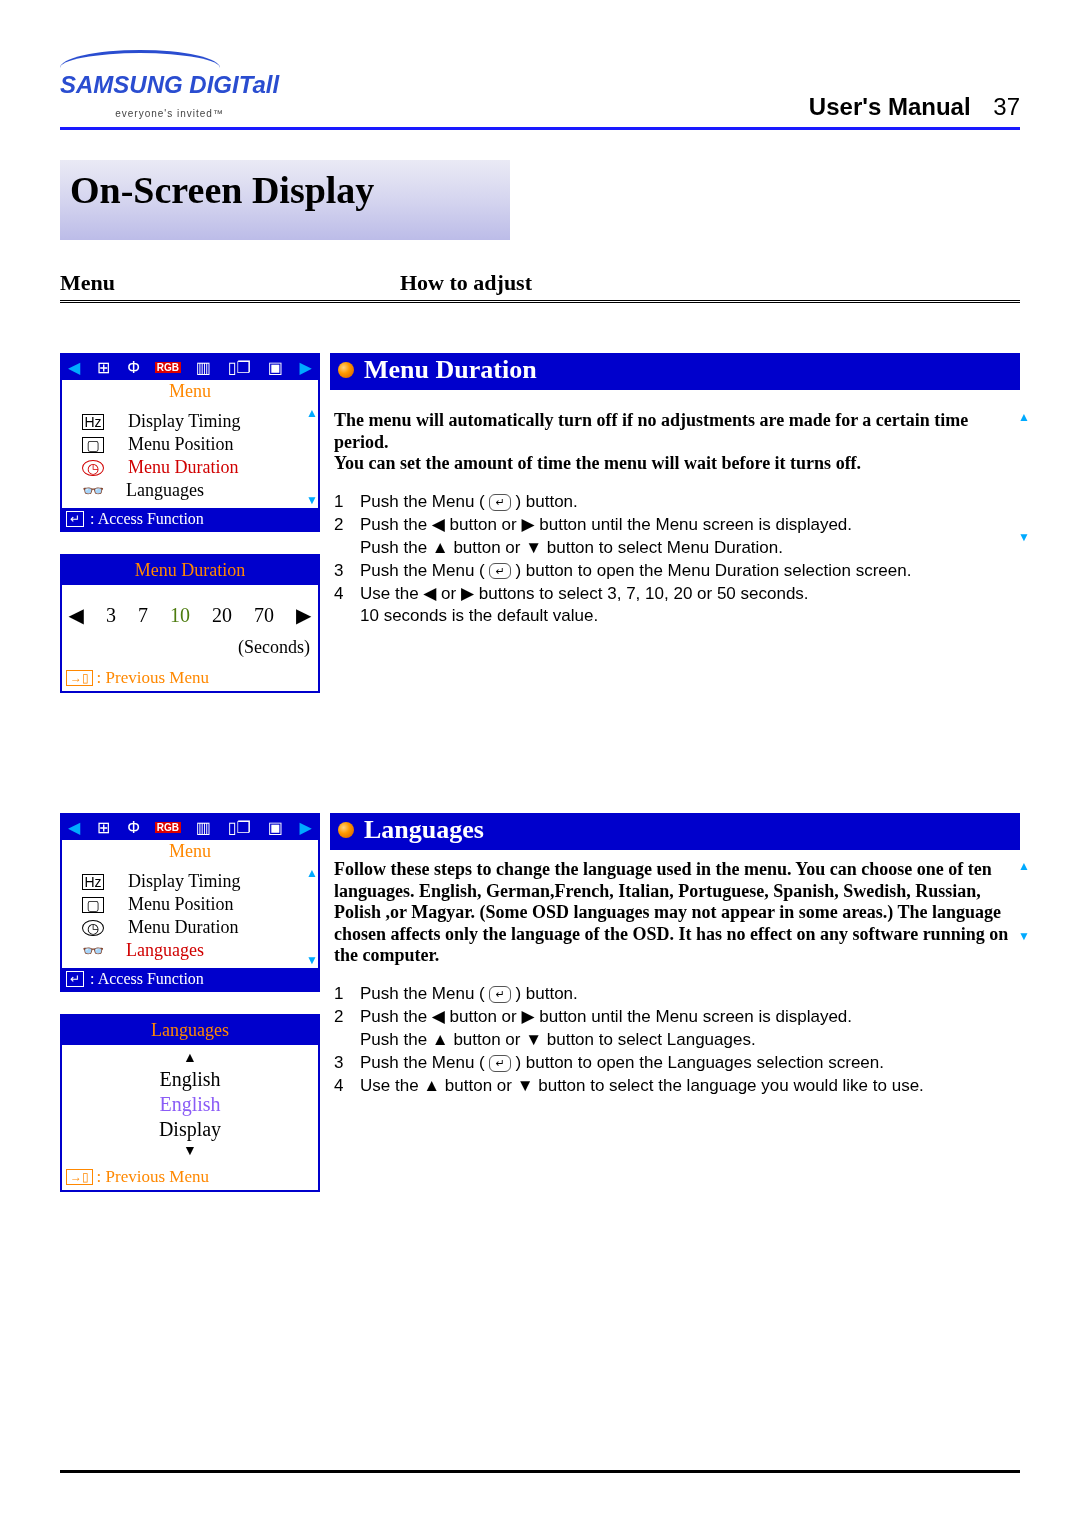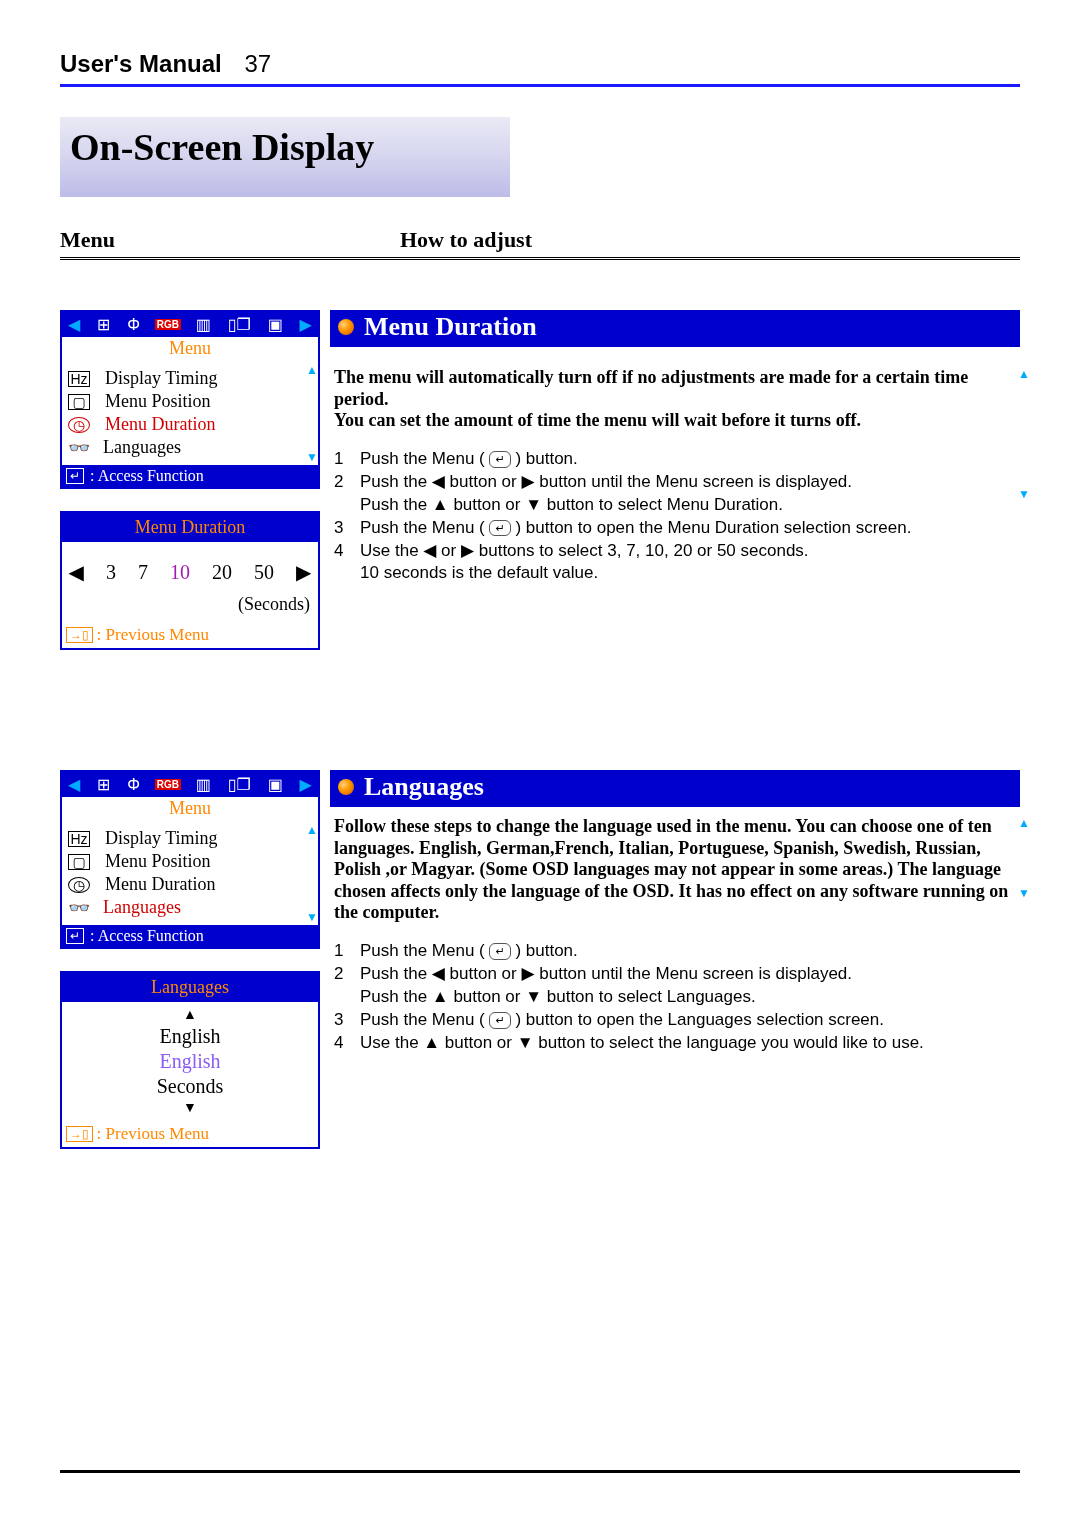--- a/index.html
+++ b/index.html
@@ -103,21 +103,21 @@
     font-size: 16px;
   }
   .osd .iconrow span { padding: 0 2px; }
   .osd .rgb { background: #d00; color: #fff; font-size: 10px; padding: 1px 2px; font-weight: bold; }
   .osd .triangle { color: #0af; }
   .osd .label-center { text-align: center; color: #ff8800; font-size: 18px; padding: 1px 0 4px 0; }
   .osd .list { position: relative; padding: 4px 6px 6px 6px; }
   .osd .list .arrow { position: absolute; right: 0; font-size: 12px; }
   .osd .list .up { top: 0; color: #0af; }
   .osd .list .down { bottom: 0; color: #0af; }
-  .osd .list-item { display: flex; align-items: center; gap: 15px; padding: 1px 0; }
+  .osd .list-item { display: flex; align-items: center; gap: 24px; padding: 1px 0; margin-left: 14px; }
   .osd .list-item .mi { font-family: Arial, sans-serif; font-size: 14px; width: 20px; text-align: center; border: 1px solid #000; line-height: 14px; height: 14px; }
   .osd .list-item.sel { color: #d00000; }
   .osd .footer {
     background: #0000cc;
     color: #fff;
     font-size: 16px;
     padding: 2px 4px;
     display: flex;
     align-items: center;
     gap: 6px;
@@ -135,21 +135,21 @@
     text-align: center;
     font-size: 18px;
     padding: 4px 0;
   }
   .osd2 .body {
     text-align: center;
     padding: 18px 0 8px 0;
     font-size: 20px;
   }
   .osd2 .vals { display: flex; justify-content: center; gap: 22px; align-items: center; }
-  .osd2 .vals .sel { color: #a21caf; }
+  .osd2 .vals .sel { color: #4d7c0f; }
   .osd2 .subr { text-align: right; padding: 2px 8px 8px 0; font-size: 18px; }
   .osd2 .langlist { padding: 4px 0 6px 0; line-height: 1.25; }
   .osd2 .langlist .tri { font-size: 14px; }
   .osd2 .prev {
     color: #ff8800;
     font-size: 17px;
     padding: 2px 4px 3px 4px;
     display: flex;
     align-items: center;
     gap: 4px;
@@ -204,20 +204,27 @@
     right: 60px;
     border-bottom: 3px solid #000;
   }
 </style>
 </head>
 <body>
 
 <div class="page">
 
   <div class="header-row">
+    <div class="logo">
+      <span class="arc"></span>
+      <span>
+        <span>SAMSUNG DIGIT</span><span style="font-style:italic">all</span>
+      </span><br>
+      <span class="tag">everyone's invited™</span>
+    </div>
     <div class="header-right">
       <span>User's Manual</span>
       <span class="pnum">37</span>
     </div>
   </div>
 
   <div class="title-banner">
     <h1>On-Screen Display</h1>
   </div>
 
@@ -270,21 +277,21 @@
 
       <div class="osd2">
         <div class="title">Menu Duration</div>
         <div class="body">
           <div class="vals">
             <span>◀</span>
             <span>3</span>
             <span>7</span>
             <span class="sel">10</span>
             <span>20</span>
-            <span>50</span>
+            <span>70</span>
             <span>▶</span>
           </div>
         </div>
         <div class="subr">(Seconds)</div>
         <div class="prev">
           <span class="exit">→▯</span>
           <span>: Previous Menu</span>
         </div>
       </div>
     </div>
@@ -366,21 +373,21 @@
           <span>: Access Function</span>
         </div>
       </div>
 
       <div class="osd2">
         <div class="title">Languages</div>
         <div class="body langlist">
           <div class="tri">▲</div>
           <div>English</div>
           <div style="color:#8b5cf6">English</div>
-          <div>Seconds</div>
+          <div>Display</div>
           <div class="tri">▼</div>
         </div>
         <div class="prev">
           <span class="exit">→▯</span>
           <span>: Previous Menu</span>
         </div>
       </div>
     </div>
 
     <div class="desc-col">

